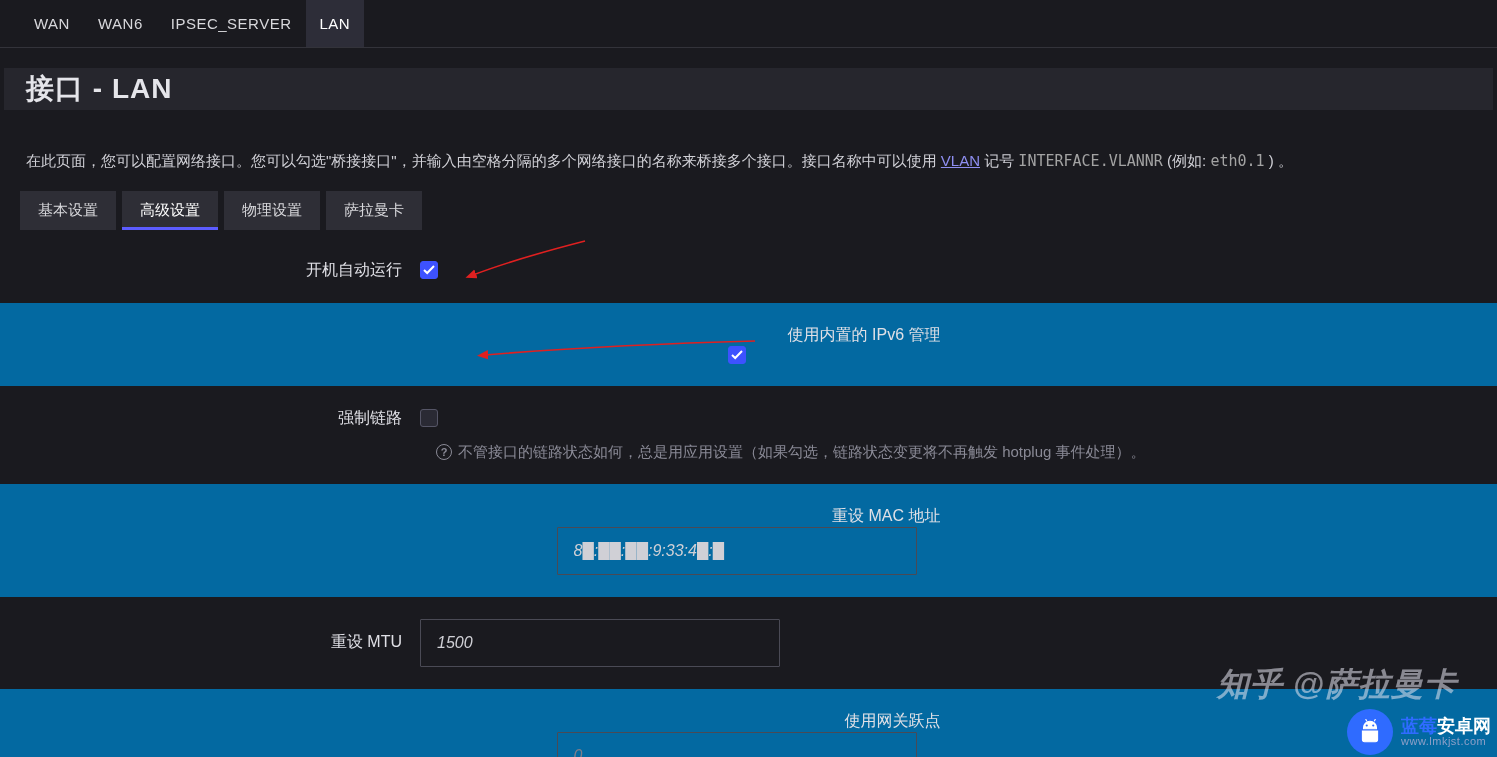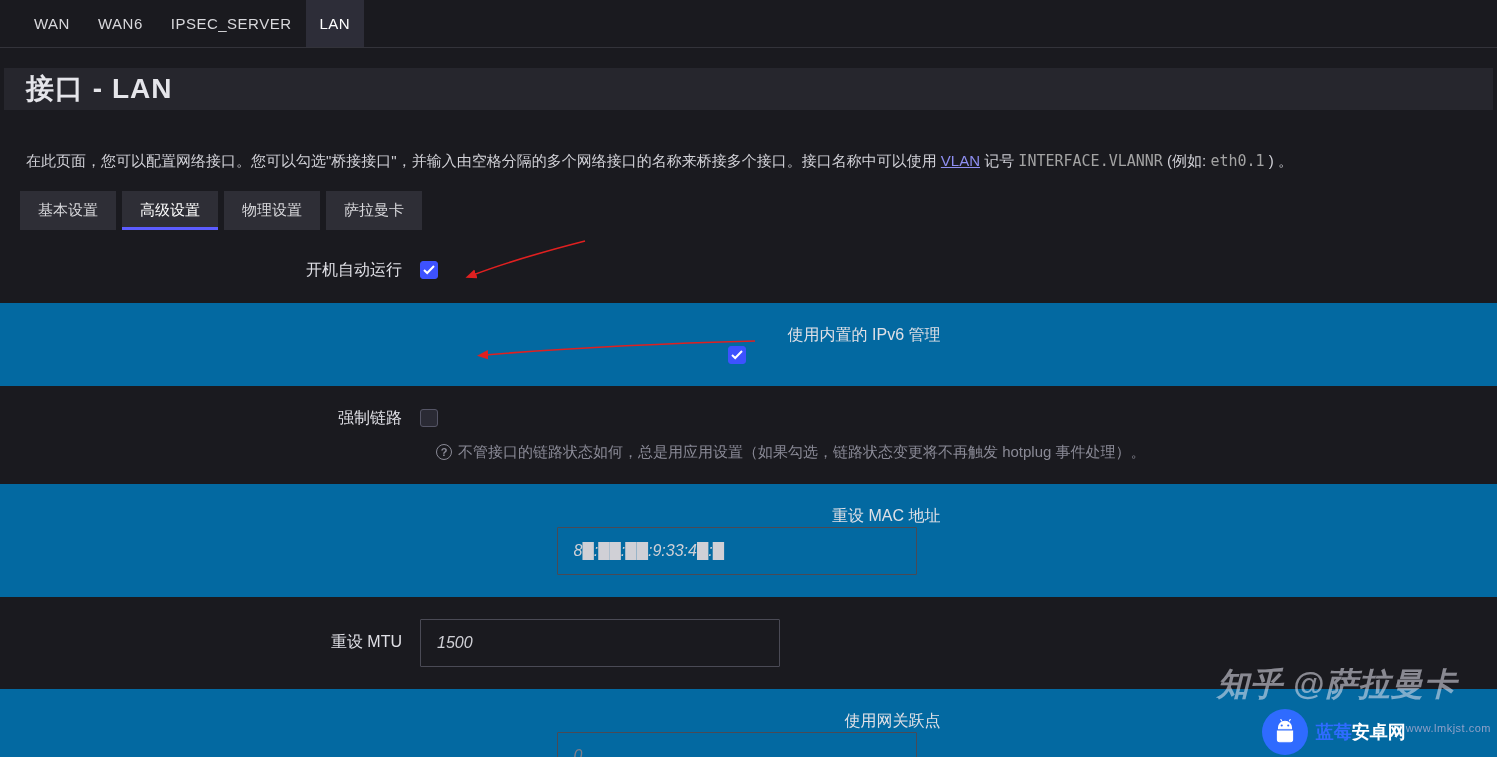--- a/index.html
+++ b/index.html
@@ -179,20 +179,21 @@
     width: 46px;
     height: 46px;
     border-radius: 50%;
     background: #2f6bff;
     display: flex;
     align-items: center;
     justify-content: center;
   }
   .brand-text {
     display: flex;
+    flex-direction: column;
     line-height: 1.05;
   }
   .brand-top { color: #ffffff; font-size: 18px; font-weight: 700; }
   .brand-top .accent { color: #2f6bff; }
   .brand-url { color: #8fa0c8; font-size: 11px; letter-spacing: 0.5px; }
   .info-icon {
     width: 16px; height: 16px; border-radius: 50%;
     border: 1.5px solid #8a8a96;
     display: inline-flex; align-items: center; justify-content: center;
     font-size: 11px; color: #8a8a96; font-weight: 700;

